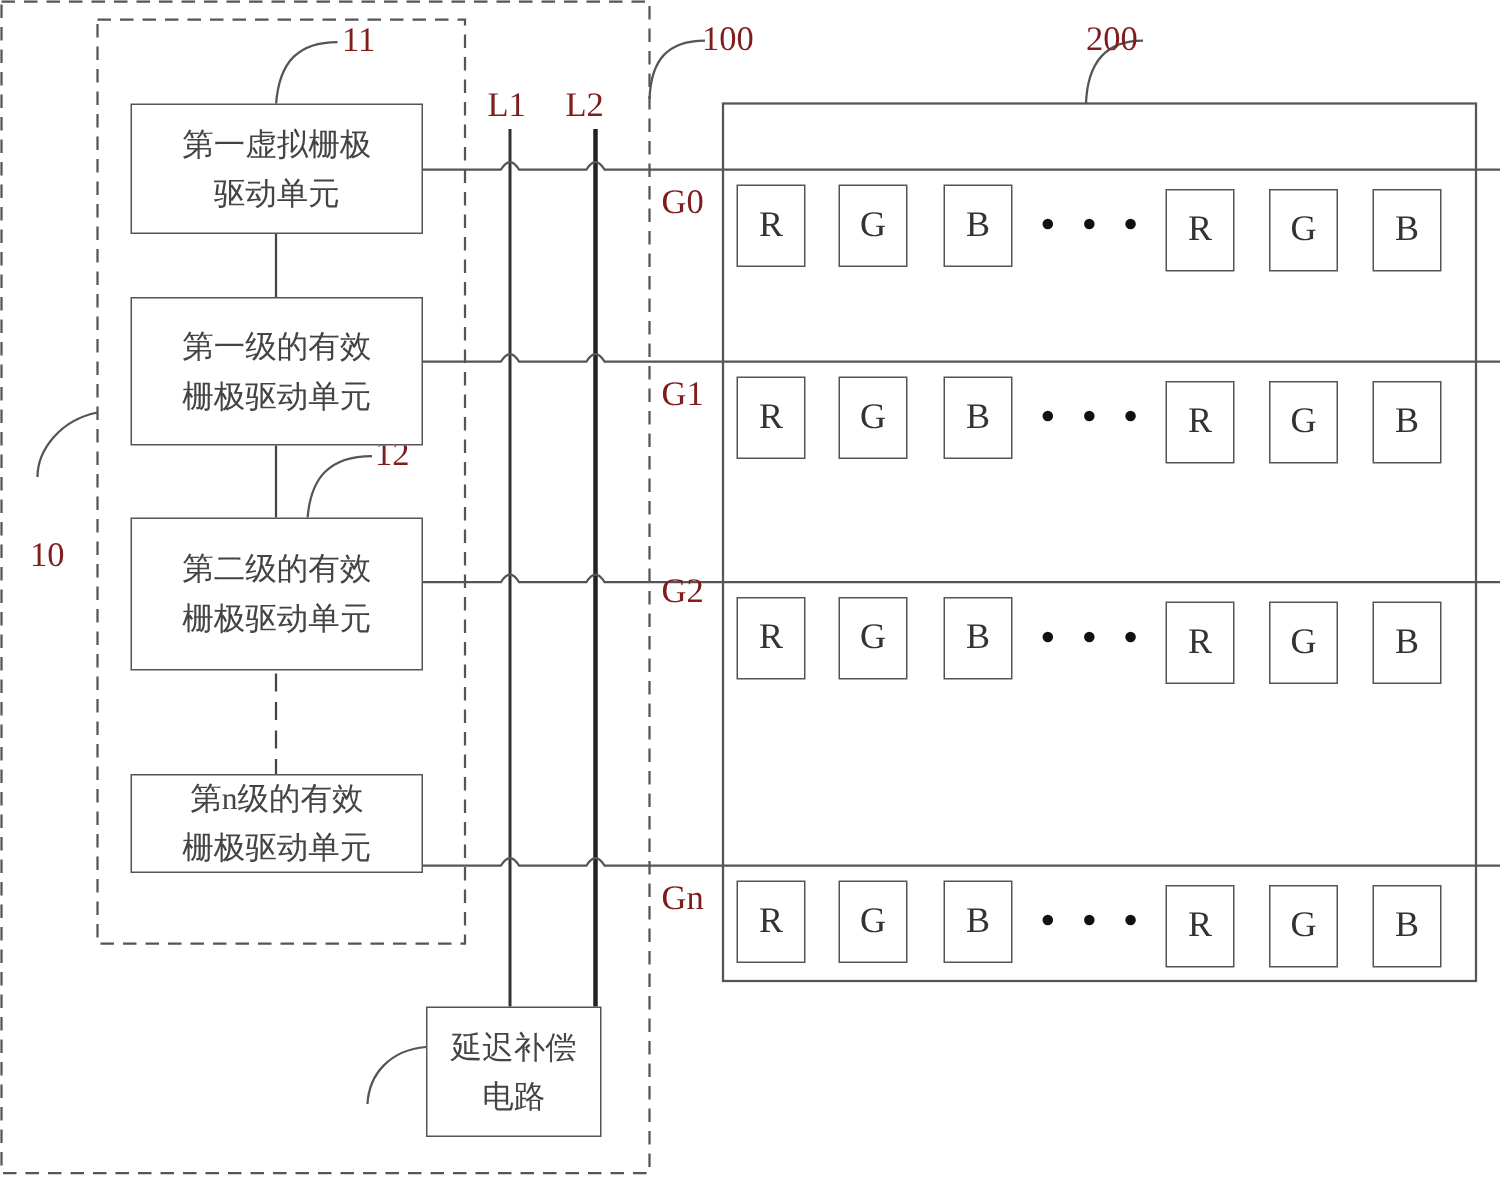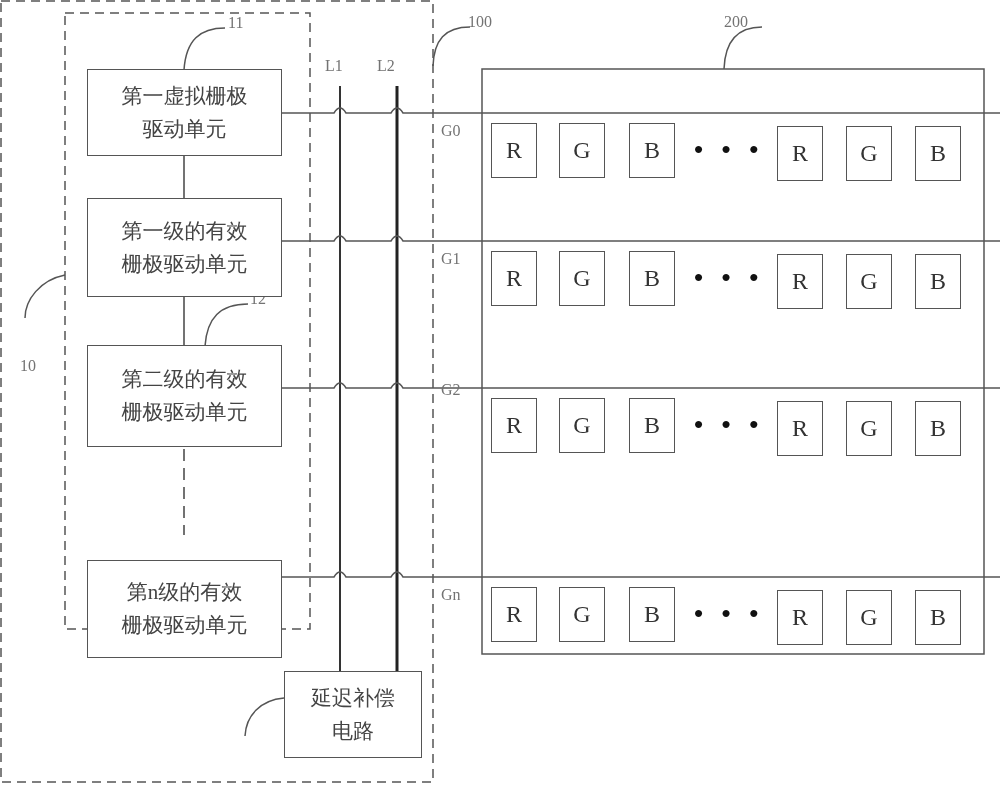--- a/index.html
+++ b/index.html
@@ -2,21 +2,21 @@
 <html><head>
 <meta charset="utf-8">
 <style>
   html, body { margin: 0; padding: 0; background: #ffffff; }
   body { width: 1000px; height: 785px; position: relative; overflow: hidden;
          font-family: "Liberation Serif", "DejaVu Serif", serif; color: #333; }
   svg { position: absolute; left: 0; top: 0; }
   .box { position: absolute; border: 1.5px solid #555; box-sizing: border-box; background: #fff;
          display: flex; align-items: center; justify-content: center; text-align: center;
          font-size: 21px; line-height: 33px; color: #444; }
-  .lbl { position: absolute; font-size: 16px; color: #737373; line-height: 1; white-space: nowrap; }
+  .lbl { position: absolute; font-size: 23px; color: #7f1d1d; line-height: 1; white-space: nowrap; }
   .px { position: absolute; width: 46px; height: 55px; border: 1.5px solid #555; box-sizing: border-box;
         display: flex; align-items: center; justify-content: center; font-size: 24px; color: #333; background:#fff; }
   .dots { position: absolute; font-size: 26px; letter-spacing: 6px; color: #111; font-weight: bold; }
 </style>
 </head>
 <body>
 
 <svg width="1000" height="785">
 
   <rect x="1" y="1" width="432" height="781" fill="none" stroke="#555" stroke-width="1.5" stroke-dasharray="9,6"></rect>
@@ -59,25 +59,25 @@
 
 <div class="box" style="left:87px;top:69px;width:195px;height:87px;">
   <div><span>第一虚拟栅极</span><br><span>驱动单元</span></div>
 </div>
 <div class="box" style="left:87px;top:198px;width:195px;height:99px;">
   <div><span>第一级的有效</span><br><span>栅极驱动单元</span></div>
 </div>
 <div class="box" style="left:87px;top:345px;width:195px;height:102px;">
   <div><span>第二级的有效</span><br><span>栅极驱动单元</span></div>
 </div>
-<div class="box" style="left:87px;top:560px;width:195px;height:98px;">
+<div class="box" style="left:87px;top:516px;width:195px;height:66px;">
   <div><span>第n级的有效</span><br><span>栅极驱动单元</span></div>
 </div>
 
-<div class="box" style="left:284px;top:671px;width:138px;height:87px;justify-content:center;">
+<div class="box" style="left:284px;top:671px;width:117px;height:87px;justify-content:center;">
   <div><span>延迟补偿</span><br><span>电路</span></div>
 </div>
 
 <div id="rows">
     <div class="lbl" style="left: 441px; top: 123px;">G0</div>
     <div class="px" style="left: 491px; top: 123px;">R</div>
     <div class="px" style="left: 559px; top: 123px;">G</div>
     <div class="px" style="left: 629px; top: 123px;">B</div>
     <div class="px" style="left: 777px; top: 126px;">R</div>
     <div class="px" style="left: 846px; top: 126px;">G</div>

